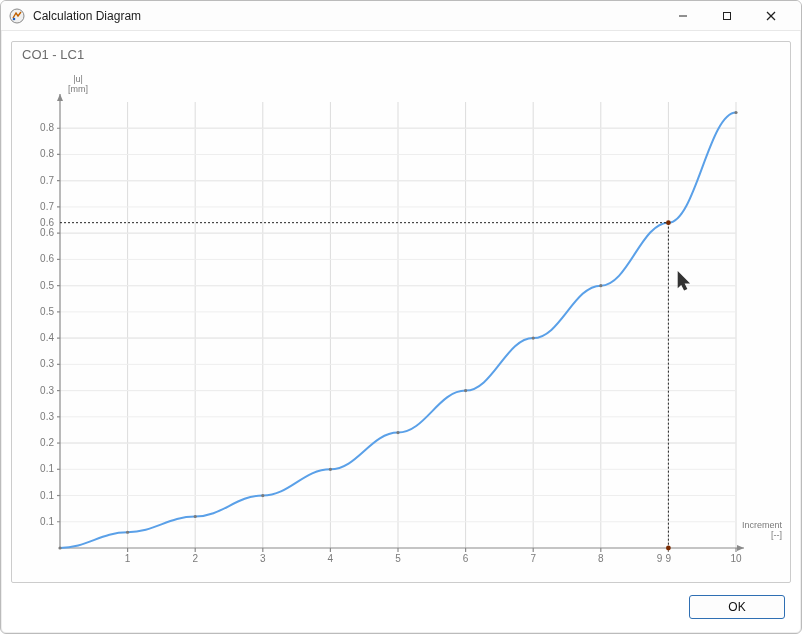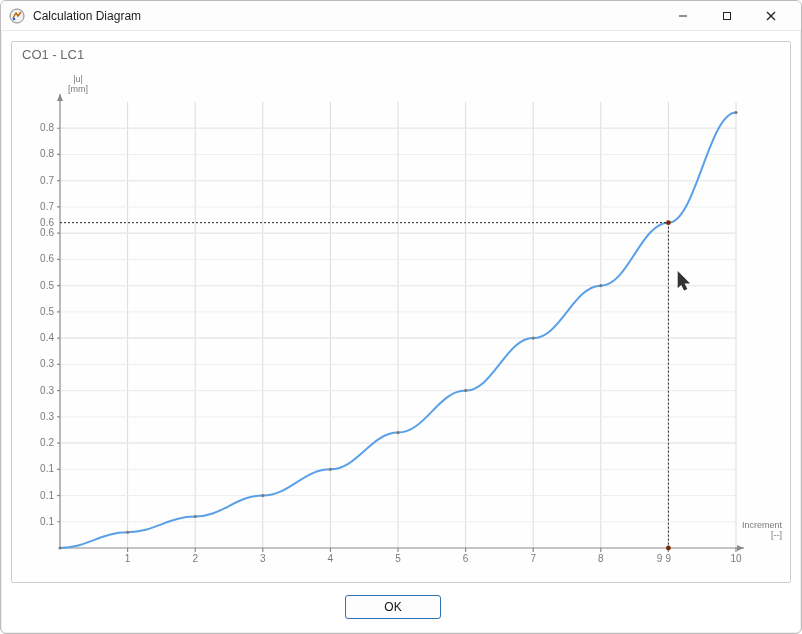--- a/index.html
+++ b/index.html
@@ -9,21 +9,21 @@
   .titlebar .appicon { width:16px; height:16px; margin-right:8px; }
   .titlebar .title { flex:0 0 auto; font-size:12px; color:#222; }
   .titlebar .spacer { flex:1; }
   .titlebar .winbtn { width:44px; height:28px; display:flex; align-items:center; justify-content:center; color:#222; cursor:pointer; }
   .content { flex:1; display:flex; flex-direction:column; }
   .chart-panel { flex:1; margin:10px 10px 6px 10px; border:1px solid #ccc; background:#fefefe; border-radius:2px; position:relative; overflow:hidden; }
   .meta { position:absolute; left:10px; top:6px; color:#6d6d6d; font-size:13px; line-height:14px; }
   .meta .line1 { color:#6b6b6b; }
   .meta .line2 { color:#6b6b6b; }
   svg.chart { position:absolute; left:0; top:0; }
-  .footer { height:44px; display:flex; align-items:center; justify-content:center; padding:0 16px 8px 0; }
+  .footer { height:44px; display:flex; align-items:center; justify-content:flex-end; padding:0 16px 8px 0; }
   .ok-btn { width:96px; height:24px; border:1px solid #2f6fb3; background:#fdfdfd; color:#111; border-radius:3px; font-size:12px; cursor:pointer; display:flex; align-items:center; justify-content:center; }
   .axis-label { font-size:9px; fill:#7a7a7a; font-family:"Segoe UI", Tahoma, sans-serif; }
   .tick-label { font-size:10px; fill:#7a7a7a; font-family:"Segoe UI", Tahoma, sans-serif; }
   .grid-major line { stroke:#dcdcdc; stroke-width:1; }
   .grid-minor line { stroke:#eeeeee; stroke-width:1; }
   .axis-line { stroke:#8a8a8a; stroke-width:1.2; }
   .plot-line { stroke:#5aa0e8; stroke-width:2; fill:none; }
   .point-dot { fill:#7a7a7a; }
   .highlight-dot { fill:#7a2a00; }
   .crosshair { stroke:#222; stroke-dasharray:2 2; stroke-width:1; }

